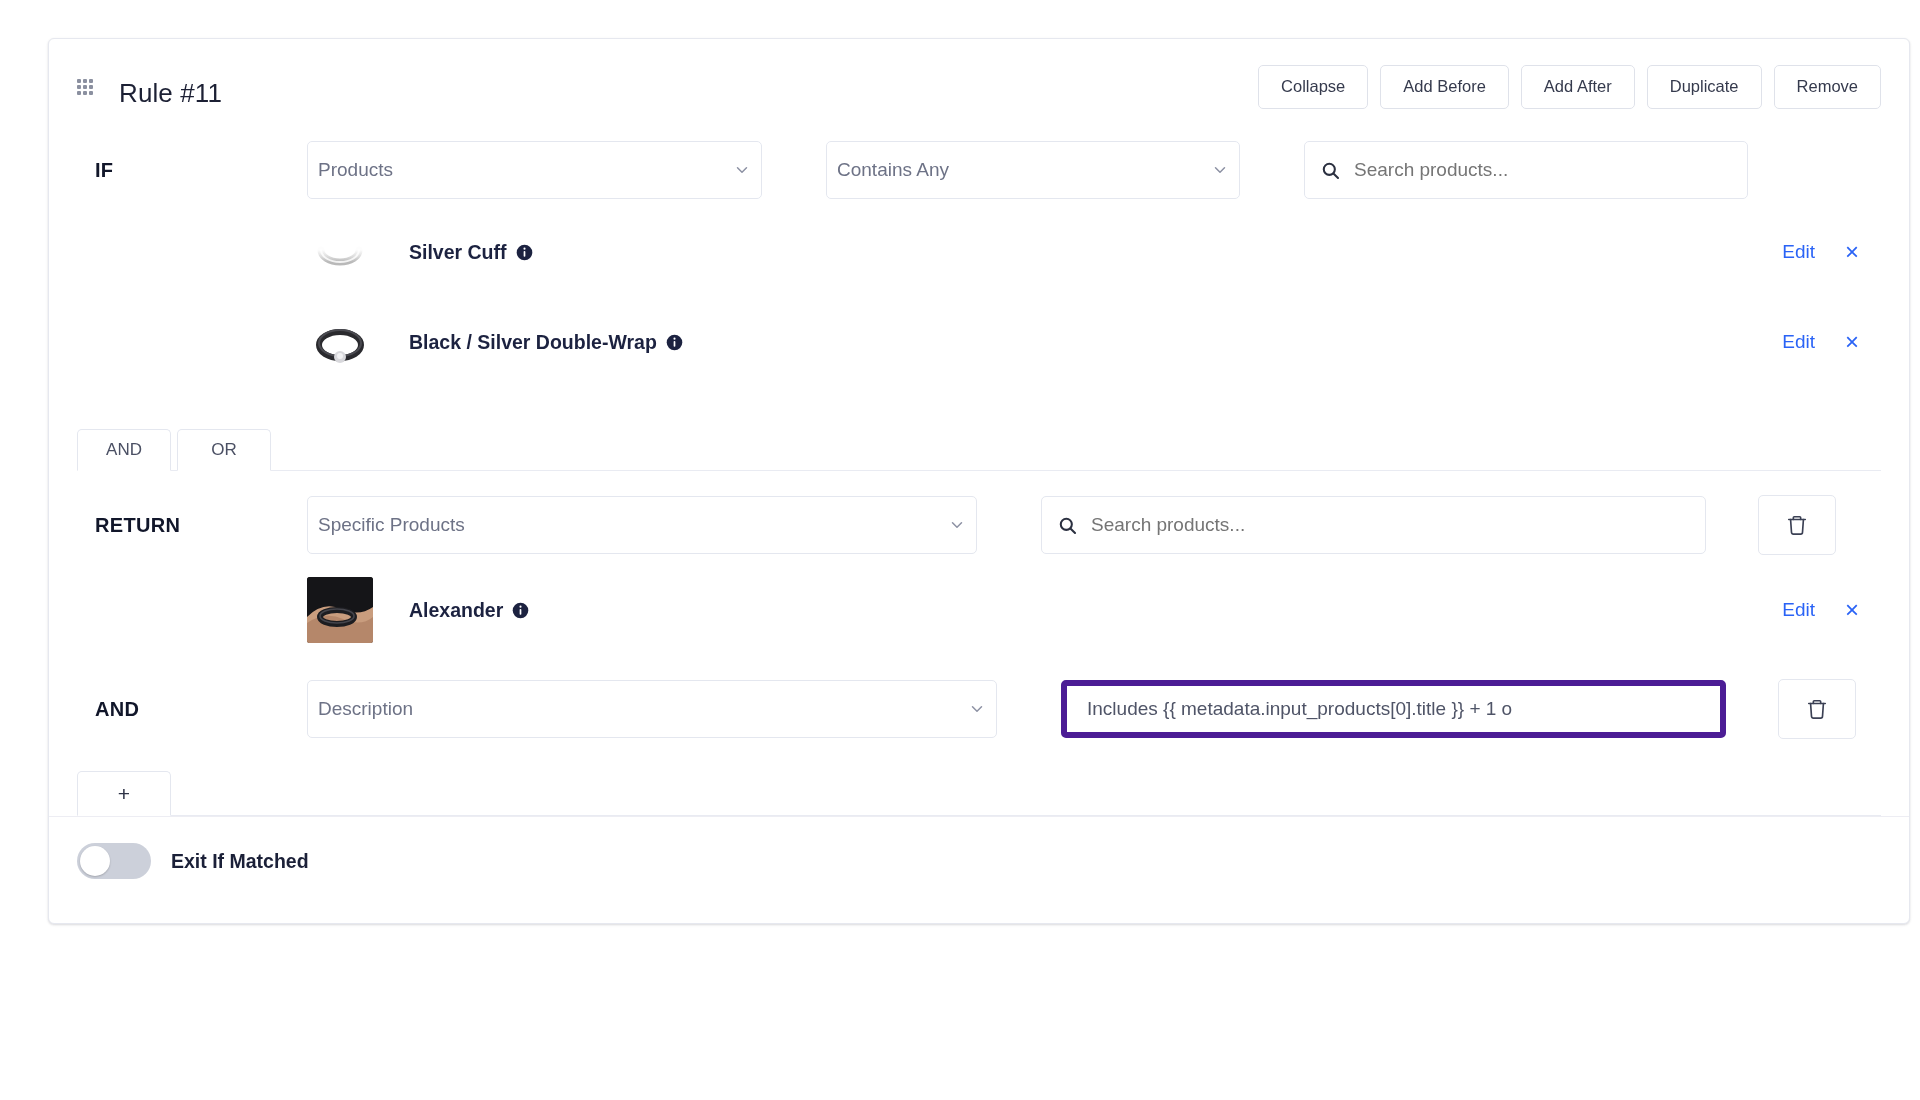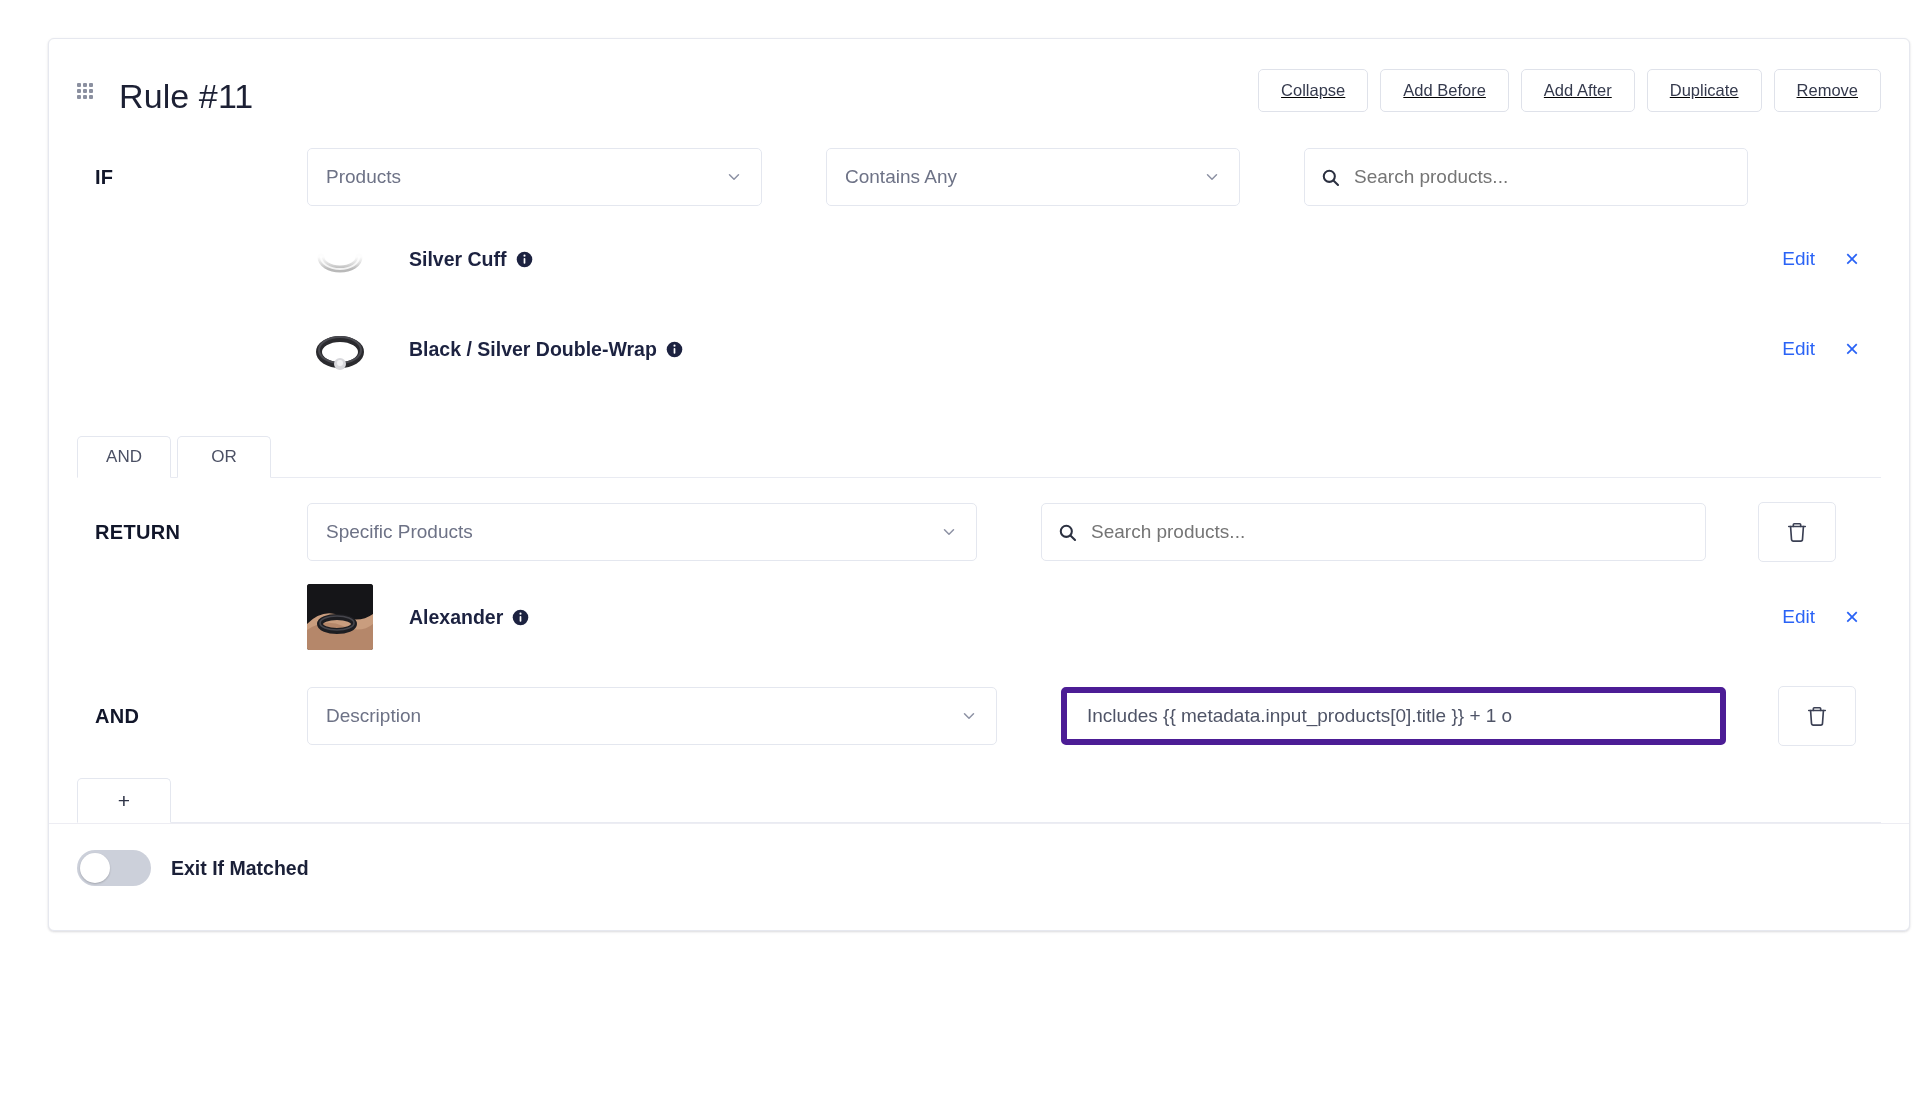--- a/index.html
+++ b/index.html
@@ -51,34 +51,33 @@
     align-content: center;
   }
   .drag-handle i {
     width: 4px; height: 4px;
     background: #8b90a0;
     border-radius: 1px;
     display: block;
   }
 
   .rule-title {
-    font-size: 34px;
+    font-size: 26px;
     color: #1c2034;
     font-weight: 400;
     letter-spacing: 0.1px;
     white-space: nowrap;
     margin-top: 12px;
   }
 
   .header-actions {
     margin-left: auto;
     display: flex;
     gap: 12px;
     align-items: center;
-    text-decoration: underline;
   }
 
   .btn {
     border: 1px solid #dfe2ea;
     background: #ffffff;
     border-radius: 5px;
     font-family: "Liberation Sans", sans-serif;
     font-size: 16.5px;
     color: #353a4d;
     padding: 11px 22px;
@@ -111,21 +110,21 @@
 
   
   .select {
     position: relative;
     border: 1px solid #e4e7ef;
     border-radius: 5px;
     background: #ffffff;
     height: 58px;
     display: flex;
     align-items: center;
-    padding: 0 18px;
+    padding: 0 10px;
     cursor: pointer;
   }
   .select .value {
     font-size: 19px;
     color: #6d7286;
     white-space: nowrap;
     overflow: hidden;
     text-overflow: ellipsis;
   }
   .chev {

